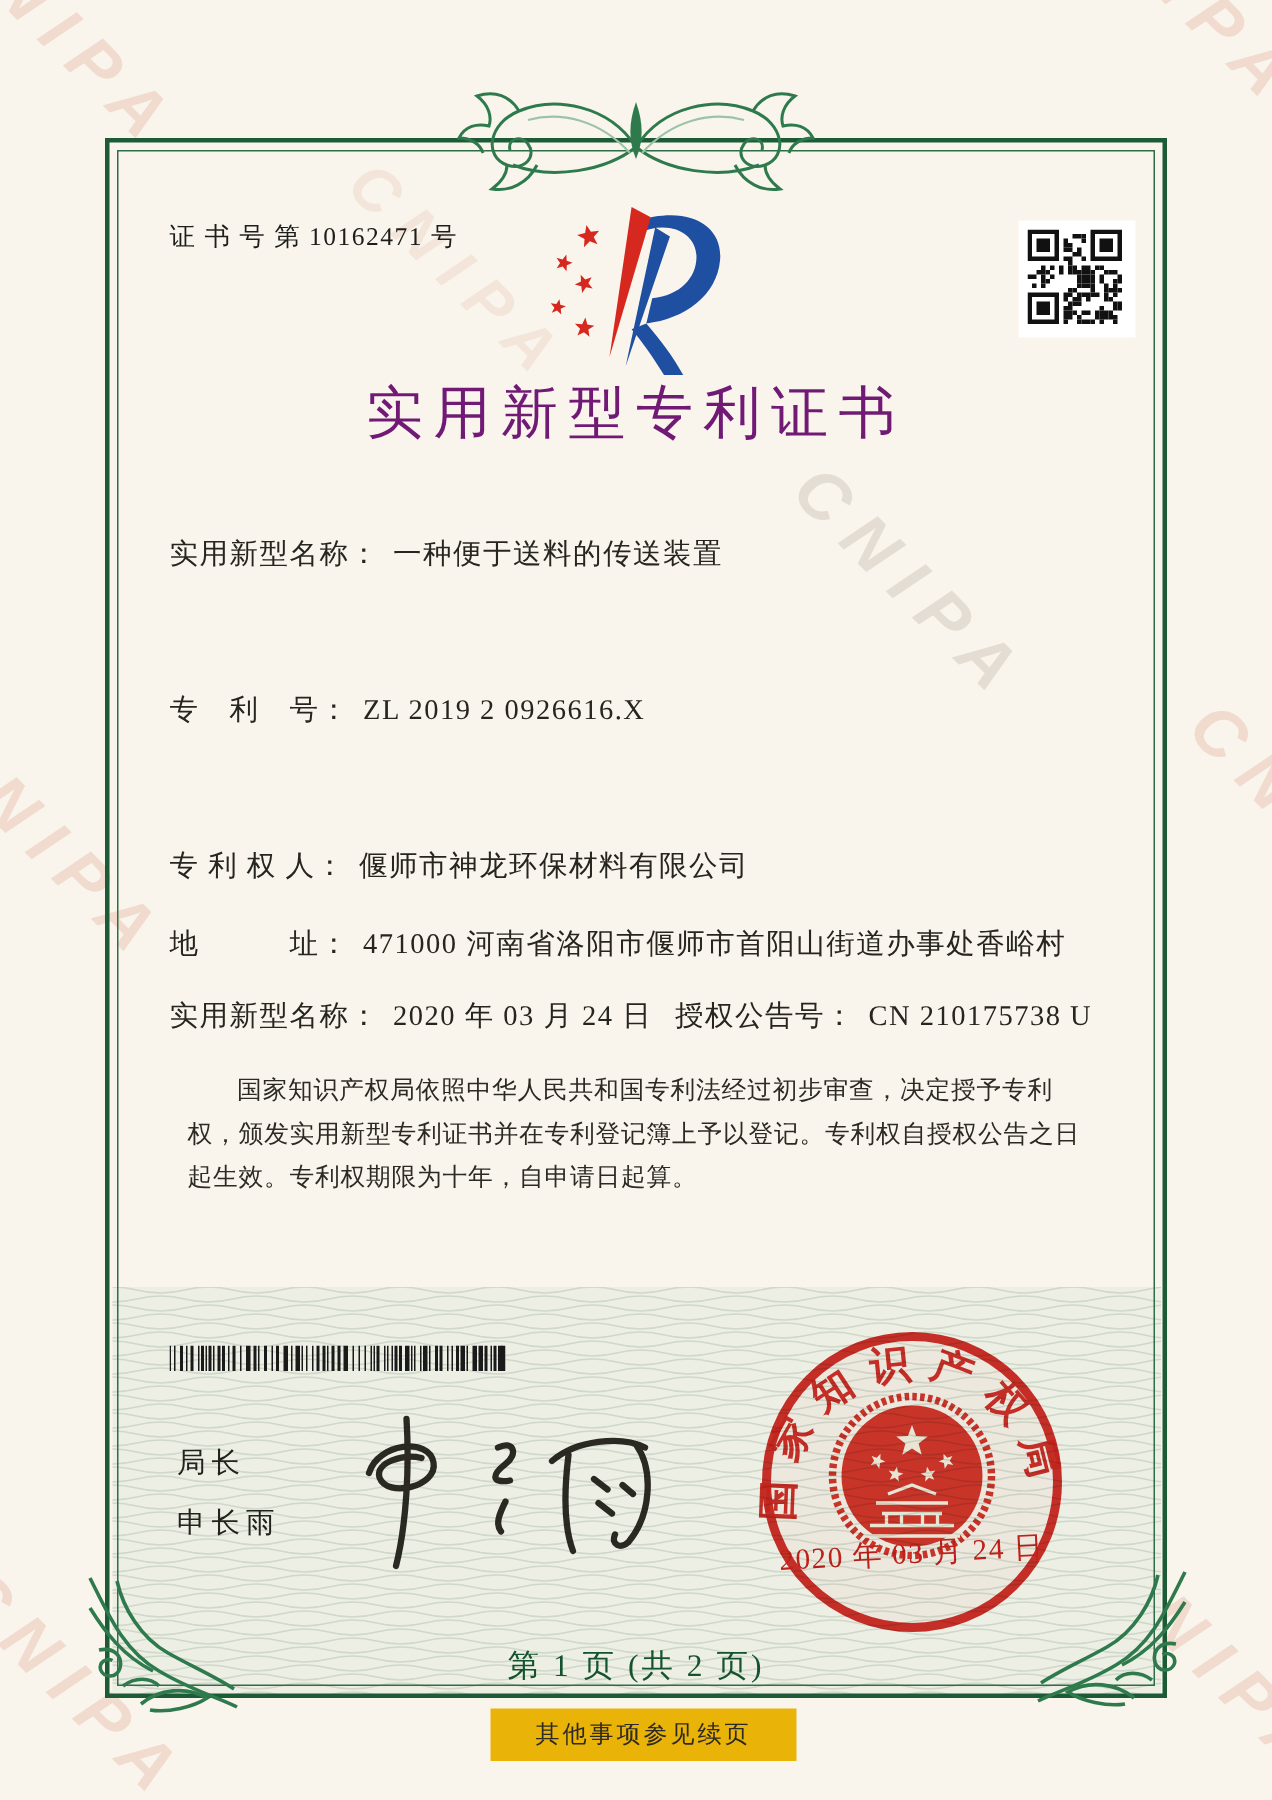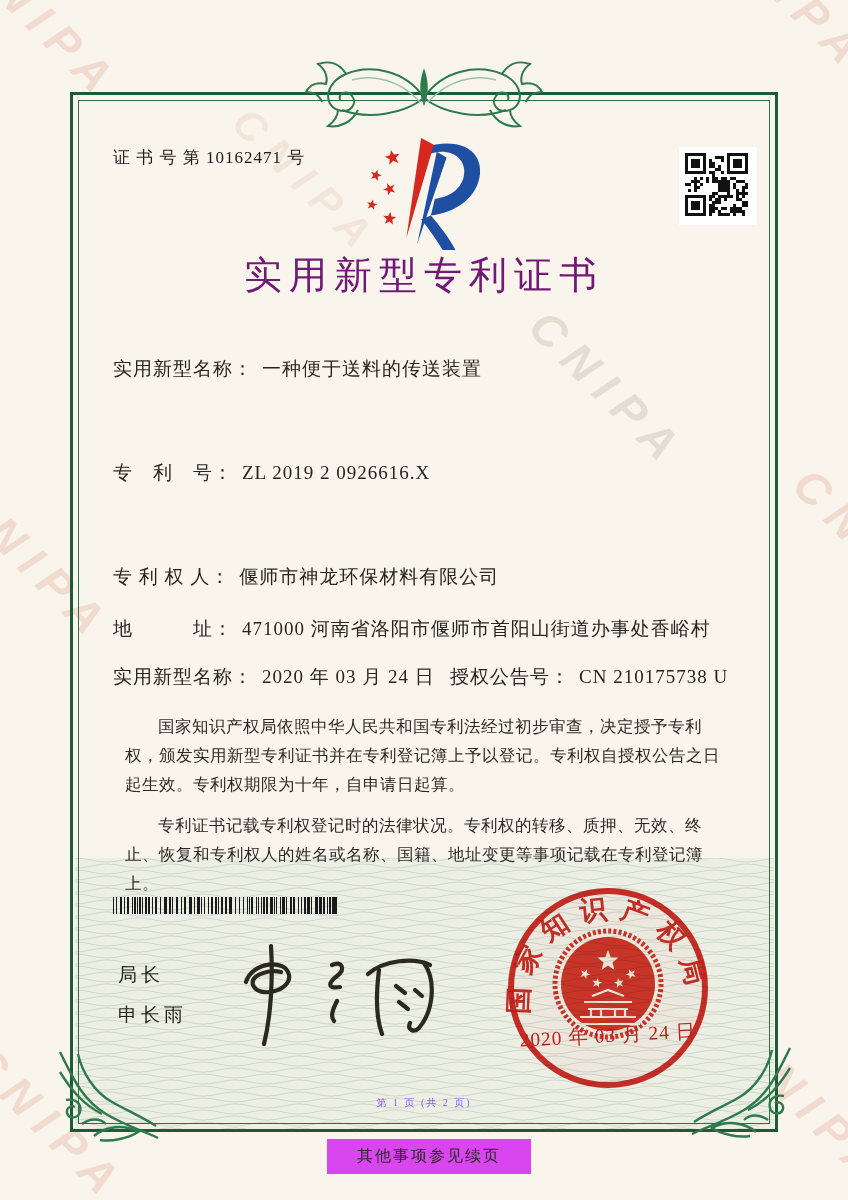--- a/index.html
+++ b/index.html
@@ -33,23 +33,23 @@
   .fvalue{margin-left:9px;letter-spacing:1px;}
   .grant-no{position:absolute;left:337px;}
   .paras{position:absolute;left:113px;top:700px;width:626px;font-size:16.5px;line-height:29px;color:#2c2a24;}
   .paras p{margin:12px;text-indent:2em;letter-spacing:0.5px;}
   .barcode{position:absolute;left:113px;top:897px;z-index:4;}
   .signer{position:absolute;left:118px;top:962px;font-family:Liberation Mono, monospace;
       font-size:19px;letter-spacing:4px;color:#23221c;z-index:4;}
   .signer div{margin-bottom:14px;}
   .signature{position:absolute;left:218px;top:938px;z-index:4;}
   .seal{position:absolute;left:504px;top:884px;z-index:5;mix-blend-mode:multiply;}
-  .page-info{position:absolute;left:0;top:1096px;width:100%;text-align:center;font-size:10px;
-      letter-spacing:2px;color:#8b5cf6;z-index:4;}
-  .note-box{position:absolute;left:327px;top:1139px;width:204px;background:#d946ef;
+  .page-info{position:absolute;left:0;top:1096px;width:100%;text-align:center;font-size:21px;
+      letter-spacing:2px;color:#14532d;z-index:4;}
+  .note-box{position:absolute;left:327px;top:1139px;width:204px;background:#eab308;
       text-align:center;font-size:16px;letter-spacing:2px;color:#2c2a24;padding:7px 0;z-index:4;}
 </style>
 </head>
 <body>
 
 <div class="page">
 
   <div class="wm" style="left:-58px;top:-6px;">CNIPA</div>
   <div class="wm" style="left:690px;top:-34px;">CNIPA</div>
   <div class="wm faint" style="left:212px;top:158px;font-size:42px;">CNIPA</div>
@@ -322,21 +322,20 @@
 
     <div class="field-row" style="top:664px;">
       <span class="flabel">实用新型名称：</span><span class="fvalue">2020 年 03 月 24 日</span>
       <span class="grant-no">
         <span class="flabel">授权公告号：</span><span class="fvalue">CN 210175738 U</span>
       </span>
     </div>
 
     <div class="paras">
       <p>国家知识产权局依照中华人民共和国专利法经过初步审查，决定授予专利权，颁发实用新型专利证书并在专利登记簿上予以登记。专利权自授权公告之日起生效。专利权期限为十年，自申请日起算。</p>
-      <p>专利证书记载专利权登记时的法律状况。专利权的转移、质押、无效、终止、恢复和专利权人的姓名或名称、国籍、地址变更等事项记载在专利登记簿上。</p>
     </div>
 
     <svg id="barcode-svg" class="barcode" width="224" height="17">
         <rect x="0" y="0" width="1" height="17" fill="#1a1a1a"></rect>
         <rect x="3" y="0" width="1" height="17" fill="#1a1a1a"></rect>
         <rect x="7" y="0" width="2" height="17" fill="#1a1a1a"></rect>
         <rect x="11" y="0" width="1" height="17" fill="#1a1a1a"></rect>
         <rect x="14" y="0" width="2" height="17" fill="#1a1a1a"></rect>
         <rect x="19" y="0" width="1" height="17" fill="#1a1a1a"></rect>
         <rect x="21" y="0" width="2" height="17" fill="#1a1a1a"></rect>

